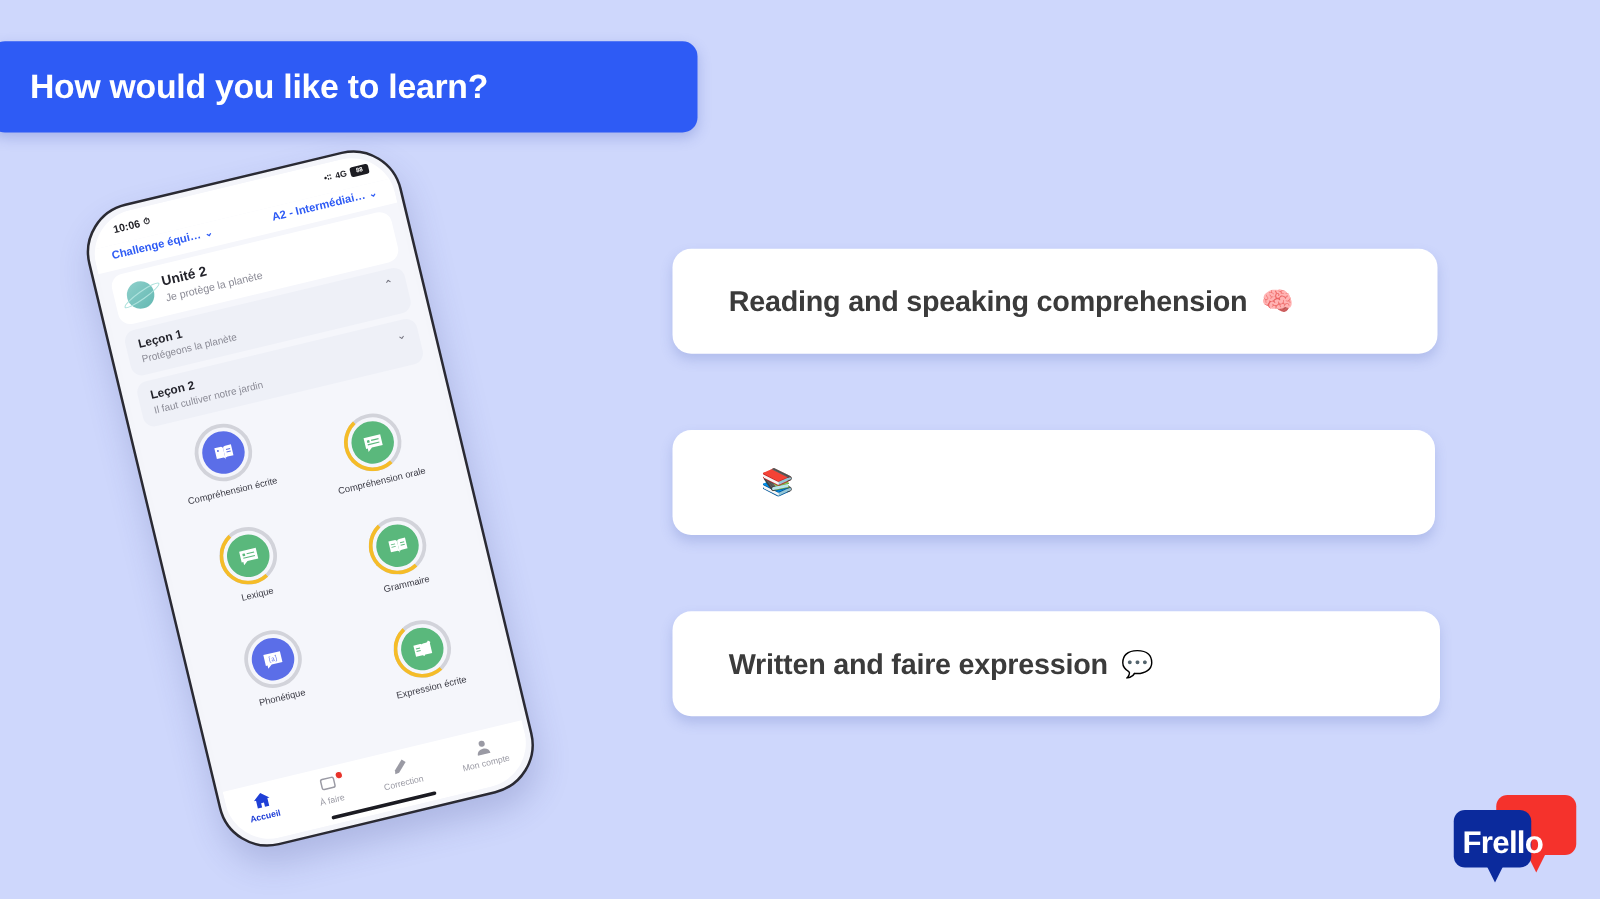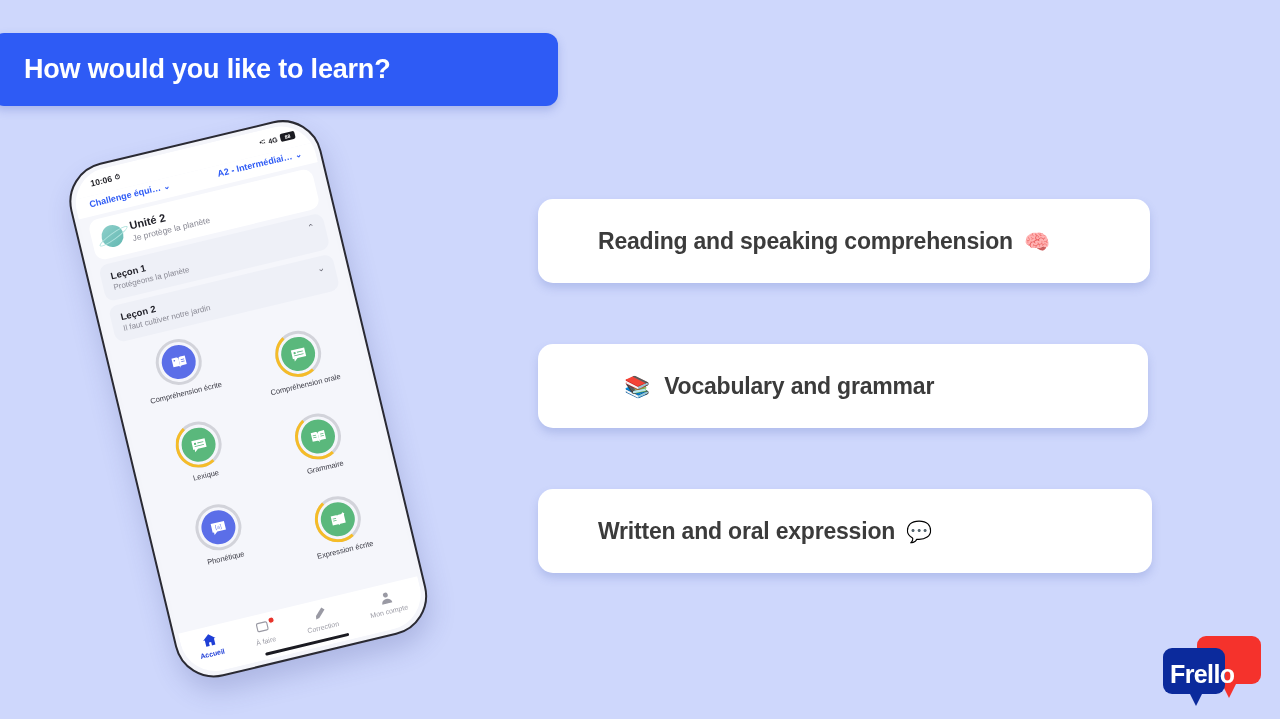--- a/index.html
+++ b/index.html
@@ -46,21 +46,21 @@
     width: 620px;
   }
   .opt-card {
     background: #ffffff;
     border-radius: 15px;
     box-shadow: 0 5px 9px rgba(92, 110, 190, 0.25);
     display: flex;
     align-items: center;
     height: 84px;
     margin-bottom: 61px;
-    padding: 0 30px;
+    padding: 0 15px;
   }
   .opt-card.w1 { width: 612px; }
   .opt-card.w2 { width: 610px; }
   .opt-card.w3 { width: 614px; }
   .opt-label {
     font-size: 23px;
     font-weight: 700;
     color: #3b3b3b;
     letter-spacing: -0.2px;
     white-space: nowrap;
@@ -535,27 +535,26 @@
   <div class="opt-card w1">
     <div class="card-inner">
       <span class="opt-label">Reading and speaking comprehension</span>
       <span class="opt-emoji emoji-trail">🧠</span>
     </div>
   </div>
 
   <div class="opt-card w2">
     <div class="card-inner lead">
       <span class="opt-emoji emoji-lead">📚</span>
-      <span class="opt-label">Vocabulary and grammar</span>
     </div>
   </div>
 
   <div class="opt-card w3">
     <div class="card-inner">
-      <span class="opt-label">Written and oral expression</span>
+      <span class="opt-label">Written and faire expression</span>
       <span class="opt-emoji emoji-trail">💬</span>
     </div>
   </div>
 
 </div>
 
 <div class="logo">
   <span class="bub bub-red"></span>
   <span class="bub bub-navy"></span>
   <span class="logo-text">Frello</span>

